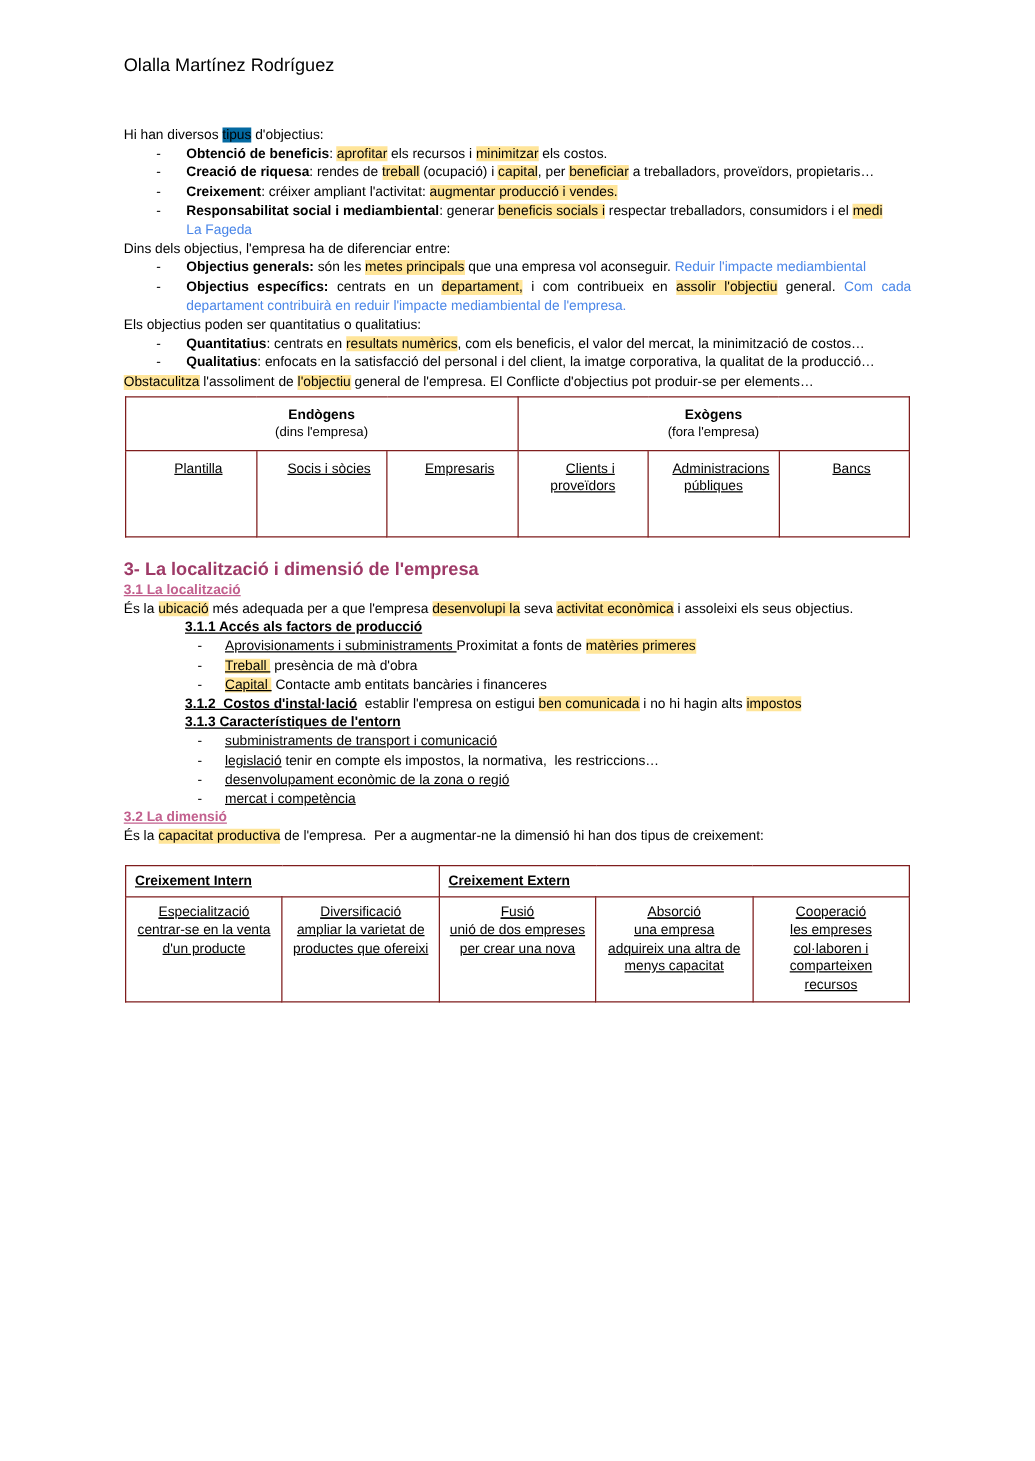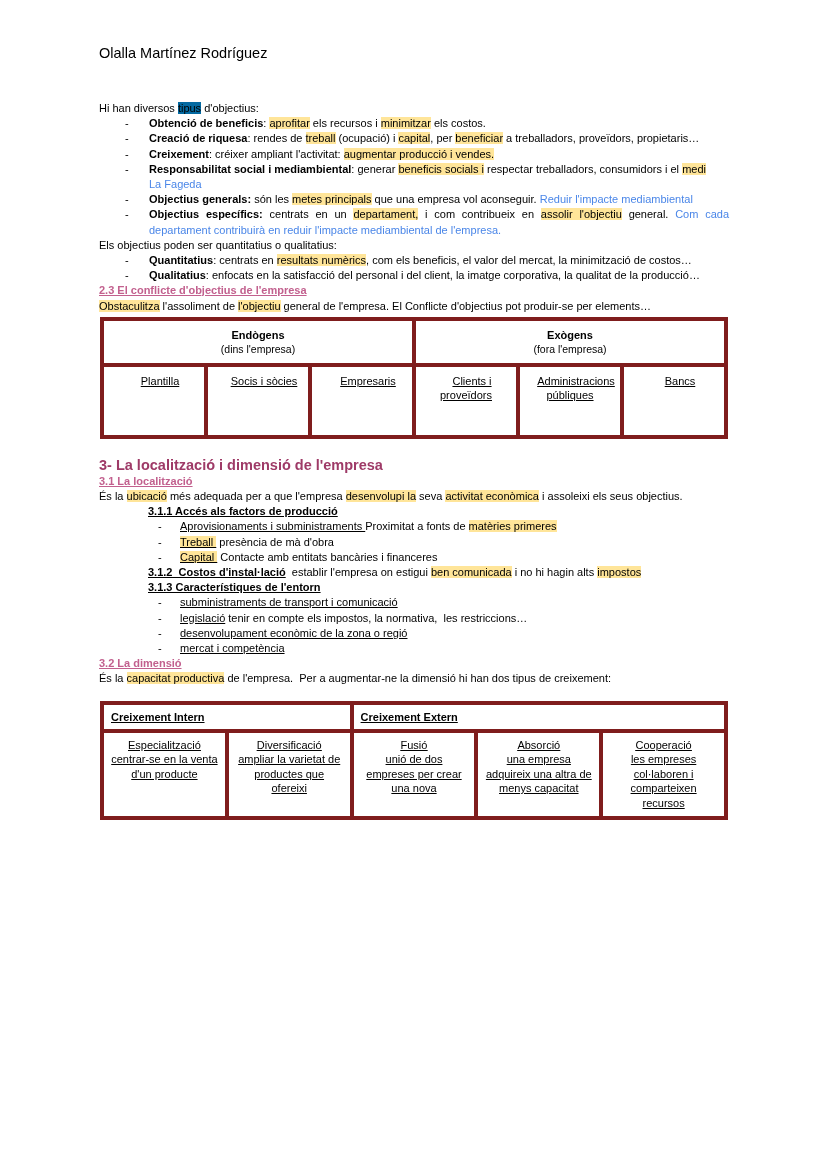--- a/index.html
+++ b/index.html
@@ -16,21 +16,21 @@
   .ind1{padding-left:49px;}
   .just{white-space:normal !important;text-align:justify;text-align-last:justify;}
   .h1x{color:#9e3a67;font-weight:bold;font-size:14.5px !important;line-height:18px !important;margin-top:17px !important;}
   .h2x{color:#c2608e;font-weight:bold;text-decoration:underline;}
   .rb{font-weight:bold;}
   .ru{text-decoration:underline;}
   .hl-y{background:#ffe599;}
   .hl-p{background:#0369a1;}
   .c-blue{color:#4a86e8;}
   table{border-collapse:collapse;width:628px;font-size:11px;table-layout:fixed;margin-left:1px;}
-  td{border:4px solid #7f1d1d;}
+  td{border:1px solid #7f1d1d;}
   .t1{margin-top:3px;}
   .t1 .head td{height:40px;text-align:center;vertical-align:middle;}
   .th-title{font-weight:bold;line-height:14px;}
   .th-sub{font-size:10.5px;line-height:14px;}
   .t1 .bodyr td{height:60px;text-align:center;vertical-align:top;padding-top:7px;line-height:14.5px;}
   .t1 .bodyr .u{text-decoration:underline;margin-left:12px;}
   .t2{margin-top:14px;text-decoration:underline;}
   .t2 .head td{height:22px;font-weight:bold;vertical-align:middle;padding-left:7px;}
   .t2 .bodyr td{height:78px;text-align:center;vertical-align:top;padding:5px 7px 0 7px;line-height:14.5px;}
   .term{text-decoration:underline;}
@@ -42,27 +42,27 @@
   <div class="content tx">
 
     <div class="title">Olalla Martínez Rodríguez</div>
 
     <p><span class="run">Hi han diversos </span><span class="run hl-p">tipus</span><span class="run"> d'objectius:</span></p>
     <p class="li1"><span class="run rb">Obtenció de beneficis</span><span class="run">: </span><span class="run hl-y">aprofitar</span><span class="run"> els recursos i </span><span class="run hl-y">minimitzar</span><span class="run"> els costos.</span></p>
     <p class="li1"><span class="run rb">Creació de riquesa</span><span class="run">: rendes de </span><span class="run hl-y">treball</span><span class="run"> (ocupació) i </span><span class="run hl-y">capital</span><span class="run">, per </span><span class="run hl-y">beneficiar</span><span class="run"> a treballadors, proveïdors, propietaris…</span></p>
     <p class="li1"><span class="run rb">Creixement</span><span class="run">: créixer ampliant l'activitat: </span><span class="run hl-y">augmentar producció i vendes.</span></p>
     <p class="li1"><span class="run rb">Responsabilitat social i mediambiental</span><span class="run">: generar </span><span class="run hl-y">beneficis socials i</span><span class="run"> respectar treballadors, consumidors i el </span><span class="run hl-y">medi</span></p>
     <p class="cont"><span class="run c-blue">La Fageda</span></p>
+    <p><span class="run">Dins dels objectius, l'empresa ha de diferenciar entre:</span></p>
     <p class="li1"><span class="run rb">Objectius generals:</span><span class="run"> són les </span><span class="run hl-y">metes principals</span><span class="run"> que una empresa vol aconseguir. </span><span class="run c-blue">Reduir l'impacte mediambiental</span></p>
     <p class="li1 just"><span class="run rb">Objectius específics:</span><span class="run"> centrats en un </span><span class="run hl-y">departament,</span><span class="run"> i com contribueix en </span><span class="run hl-y">assolir l'objectiu</span><span class="run"> general. </span><span class="run c-blue">Com cada</span></p>
     <p class="cont"><span class="run c-blue">departament contribuirà en reduir l'impacte mediambiental de l'empresa.</span></p>
     <p><span class="run">Els objectius poden ser quantitatius o qualitatius:</span></p>
     <p class="li1"><span class="run rb">Quantitatius</span><span class="run">: centrats en </span><span class="run hl-y">resultats numèrics</span><span class="run">, com els beneficis, el valor del mercat, la minimització de costos…</span></p>
     <p class="li1"><span class="run rb">Qualitatius</span><span class="run">: enfocats en la satisfacció del personal i del client, la imatge corporativa, la qualitat de la producció…</span></p>
-    <p class="h2x"><span class="run">2.3 El conflicte d'objectius de l'empresa</span></p>
     <p><span class="run hl-y">Obstaculitza</span><span class="run"> l'assoliment de </span><span class="run hl-y">l'objectiu</span><span class="run"> general de l'empresa. El Conflicte d'objectius pot produir-se per elements…</span></p>
 
     <table class="t1">
       <colgroup>
           <col>
           <col>
           <col>
           <col>
           <col>
           <col>

